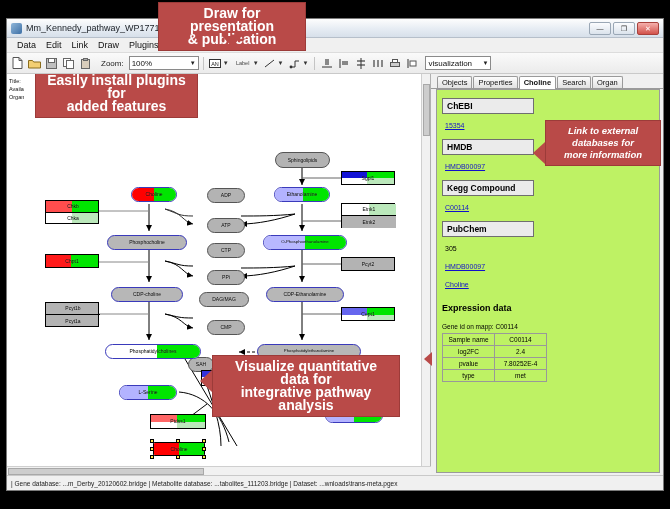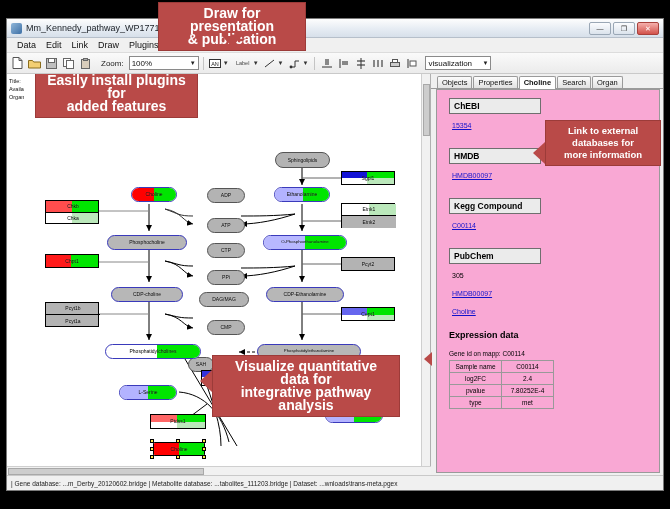--- a/index.html
+++ b/index.html
@@ -60,24 +60,24 @@
   #canvas-vscroll .thumb{ position:absolute; top:10px; left:1px; width:7px; height:52px;
     background:#cdcdcd; border:1px solid #a8a8a8;}
 
   
   #side-pane { flex:1; background:#f0f0f0; position:relative; display:flex; flex-direction:column;}
   #tabstrip { display:flex; align-items:flex-end; height:15px; padding:2px 0 0 6px; gap:1px;
     border-bottom:1px solid #9a9a9a; background:#f0f0f0;}
   .tab { font-size:7.5px; padding:1px 4px 1px; border:1px solid #9a9a9a; border-bottom:none;
     background:linear-gradient(to bottom,#fcfcfc,#e2e2e2); color:#111; border-radius:2px 2px 0 0;}
   .tab.active{ background:#fff; font-weight:bold; position:relative; top:1px; padding-bottom:2px;}
-  #backpage { flex:1; background:#f9a8d4; border:1px solid #9a9a9a; margin:0 3px 2px 5px;
-    padding:6px 12px; overflow:hidden; position:relative;}
+  #backpage { flex:1; background:#bef264; border:1px solid #9a9a9a; margin:0 3px 2px 5px;
+    padding:6px 5px; overflow:hidden; position:relative;}
   .db-header{ border:1px solid #6f6f6f; background:#ebebeb; font-size:8.5px; font-weight:bold;
-    padding:2px 4px; width:92px; color:#000; margin-top:16px;}
+    padding:2px 4px; width:92px; color:#000; margin-top:7px;}
   .db-link{ font-size:7px; color:#1111cc; text-decoration:underline; margin:3px 0 0 3px; display:inline-block;}
   .db-plain{ font-size:7px; color:#000; margin:3px 0 0 3px; display:inline-block;}
   #expr-title{ font-size:9px;font-weight:bold;color:#000;margin-top:12px;}
   #gene-id{ font-size:6.5px; color:#000; margin-top:10px;}
   #expr-table{ border-collapse:collapse; margin-top:3px; }
   #expr-table td{ border:1px solid #999; font-size:6.5px; text-align:center; padding:2px 3px;
     width:52px; color:#000;}
 
   
   #status-bar{ height:15px; border-top:1px solid #c9c9c9; background:#f0f0f0; display:flex;
@@ -564,21 +564,21 @@
       <span>| Gene database: ...m_Derby_20120602.bridge | Metabolite database: ...tabolites_111203.bridge | Dataset: ...wnloads\trans-meta.pgex</span>
     </div>
   </div>
 
   <div class="callout" style="left:158px;top:2px;width:148px;">
     <div>Draw for presentation</div>
     <div>&amp; publication</div>
   </div>
   <div class="arrow-dn" style="left:222px;top:36px;"></div>
 
-  <div class="callout" style="left:545px;top:120px;width:116px;font-size:9.5px;line-height:12px;">
+  <div class="callout" style="left:545px;top:120px;width:116px;font-size:9.5px;line-height:12px;font-style:italic;">
     <div>Link  to external</div>
     <div>databases  for</div>
     <div>more information</div>
   </div>
   <div class="arrow-lf" style="left:533px;top:142px;"></div>
   <div class="arrow-lf" style="left:424px;top:352px;border-right-width:8px;border-top-width:7px;border-bottom-width:7px;"></div>
 
 </div>
 
 </body></html>

